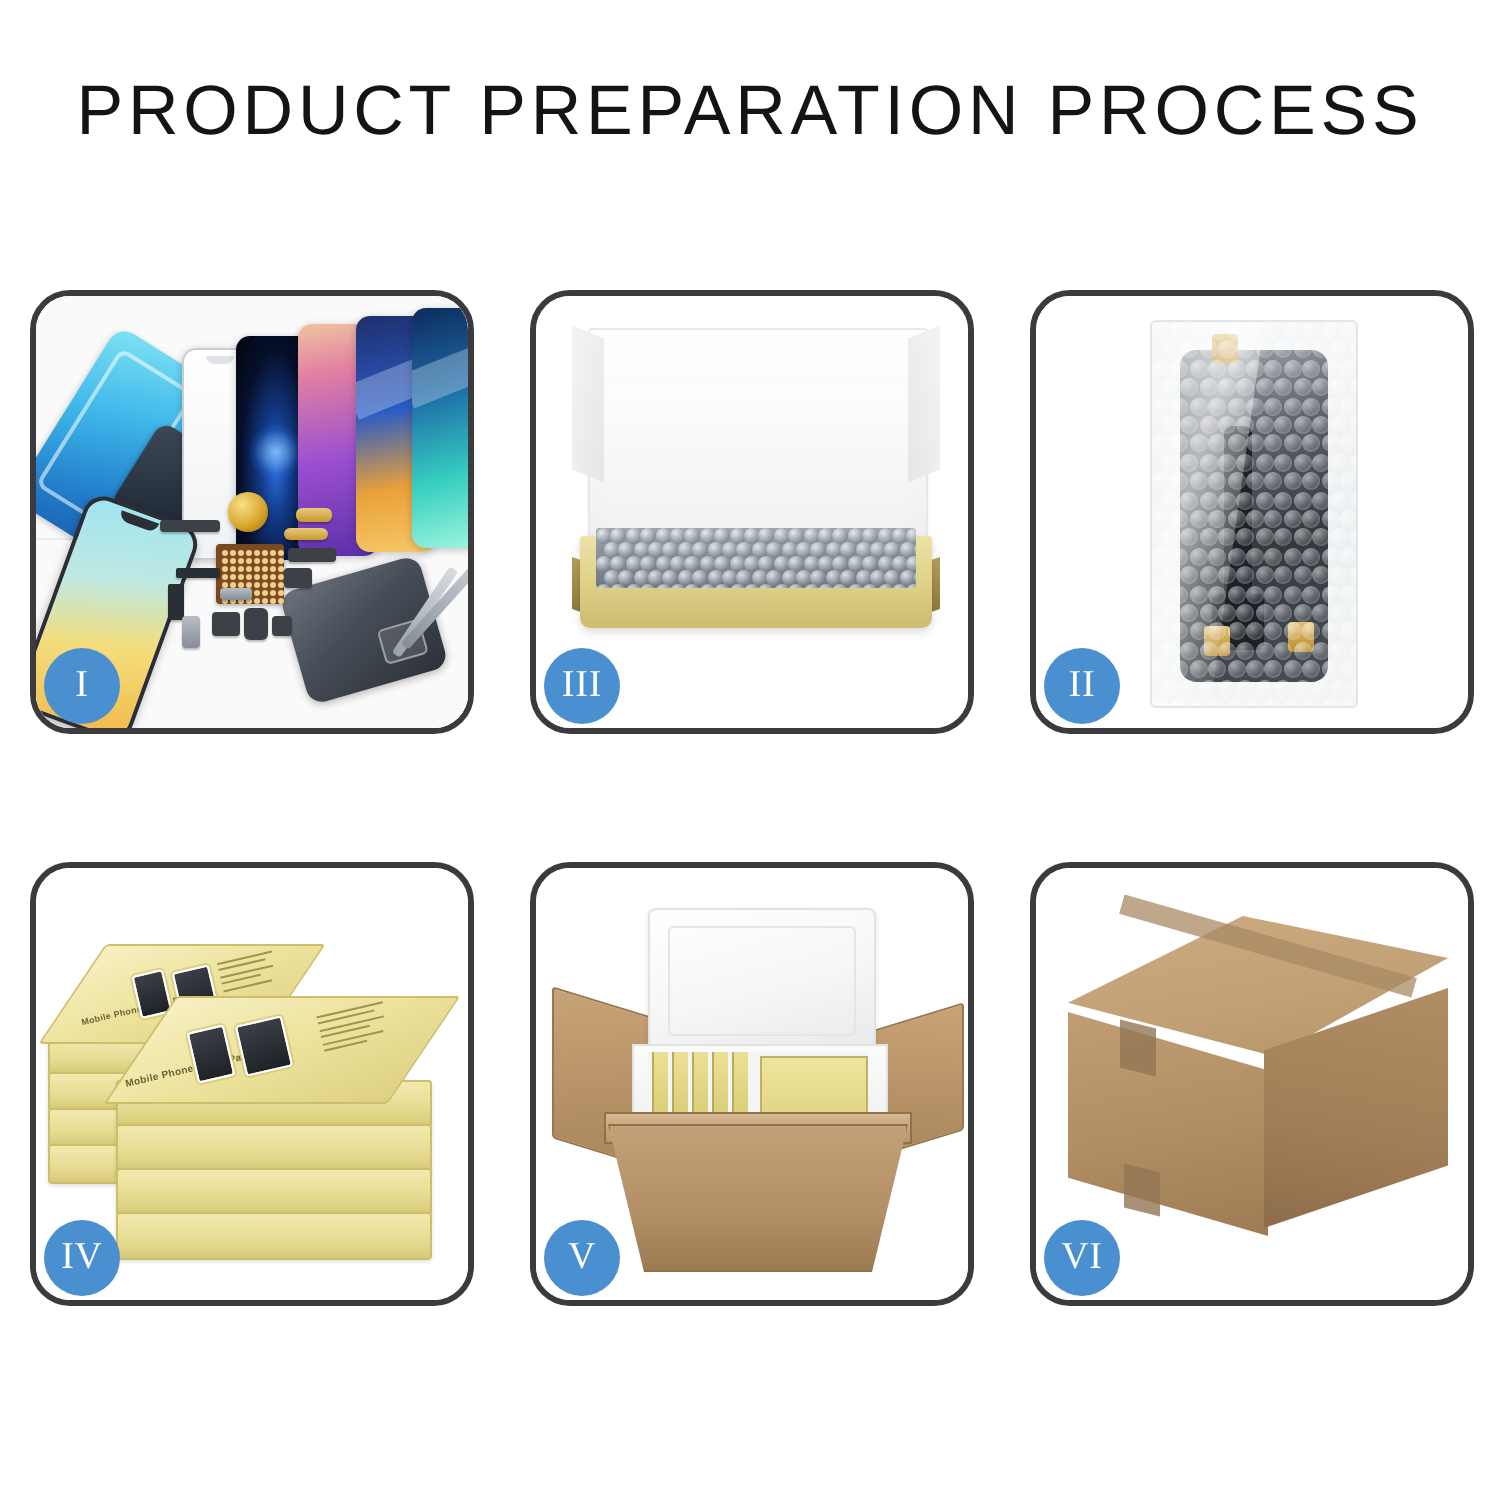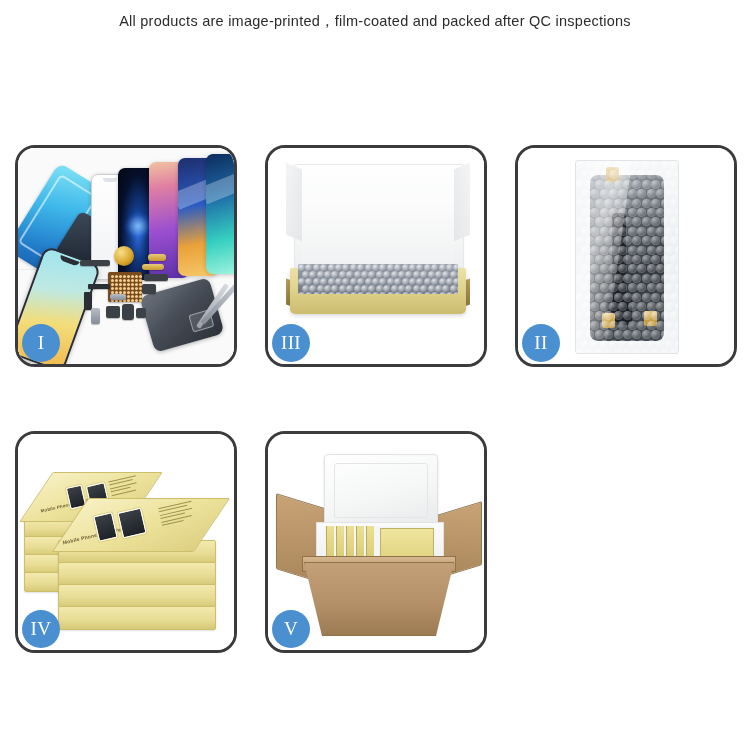--- a/index.html
+++ b/index.html
@@ -387,21 +387,21 @@
   }
   .p6-tape-b{
     position:absolute;left:44px;top:150px;width:18px;height:22px;
     background:rgba(148,118,84,.8);transform:skewY(14deg);
   }
 </style>
 </head>
 <body>
 
 <div id="header">
-  <p id="page-subtitle">All products are image-printed，film-coated and packed after QC inspections</p>
+  <h1 id="page-title">PRODUCT PREPARATION PROCESS</h1>
 </div>
 
 <div id="panel-grid">
 
   <div class="panel">
     <div class="panel-clip">
       <div class="p1-bg"></div>
       <div class="p1-shelf"></div>
 
       <div class="p1-blue"></div>
@@ -920,14 +920,25 @@
           <i style="left:32px"></i>
           <i style="left:42px"></i>
         <b></b>
       </div>
       <div class="p5-rim"></div>
       <div class="p5-body"></div>
     </div>
     <div class="badge">V</div>
   </div>
 
+  <div class="panel">
+    <div class="panel-clip">
+      <div class="p6-top"></div>
+      <div class="p6-front"></div>
+      <div class="p6-side"></div>
+      <div class="p6-seam"></div>
+      <div class="p6-tape-a"></div>
+      <div class="p6-tape-b"></div>
+    </div>
+    <div class="badge">VI</div>
+  </div>
 
 </div>
 
 </body></html>

